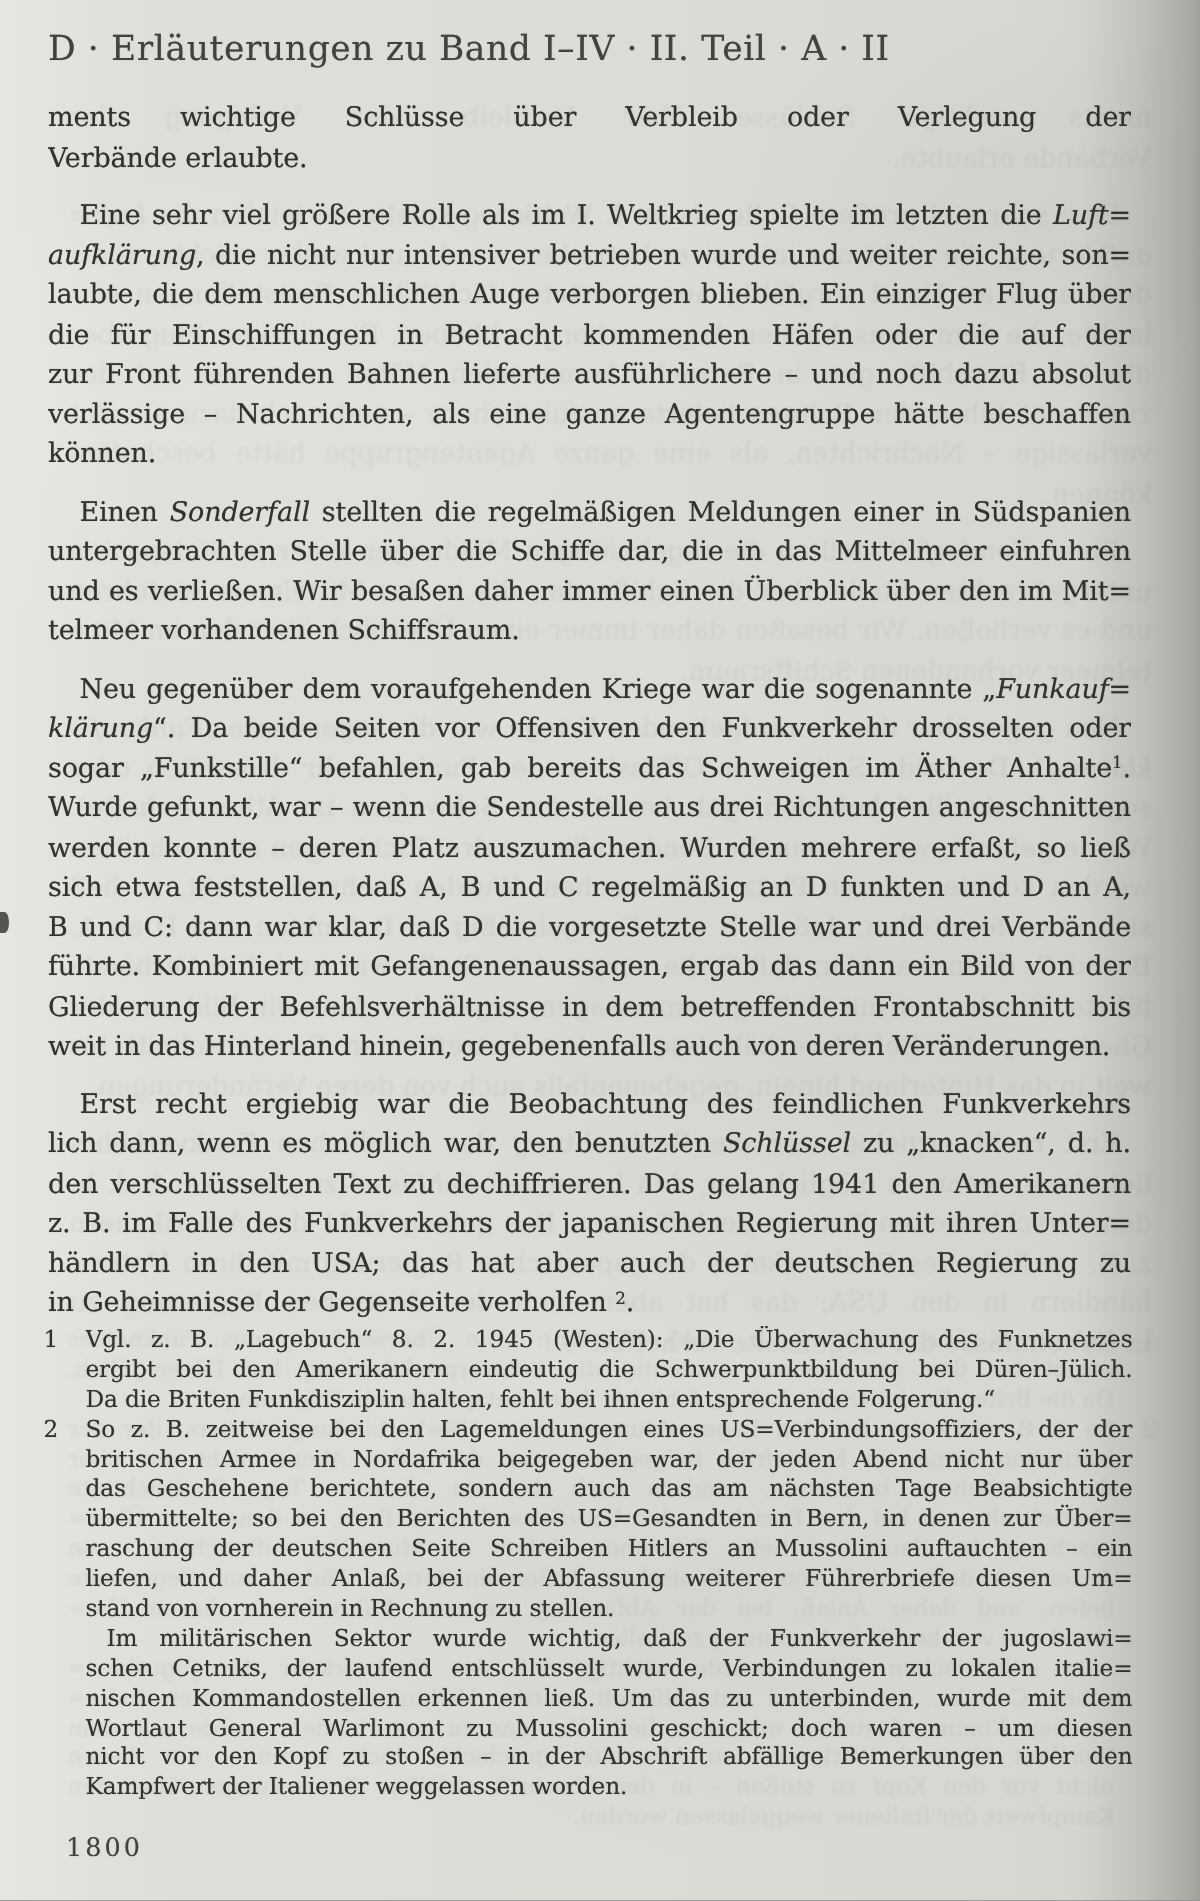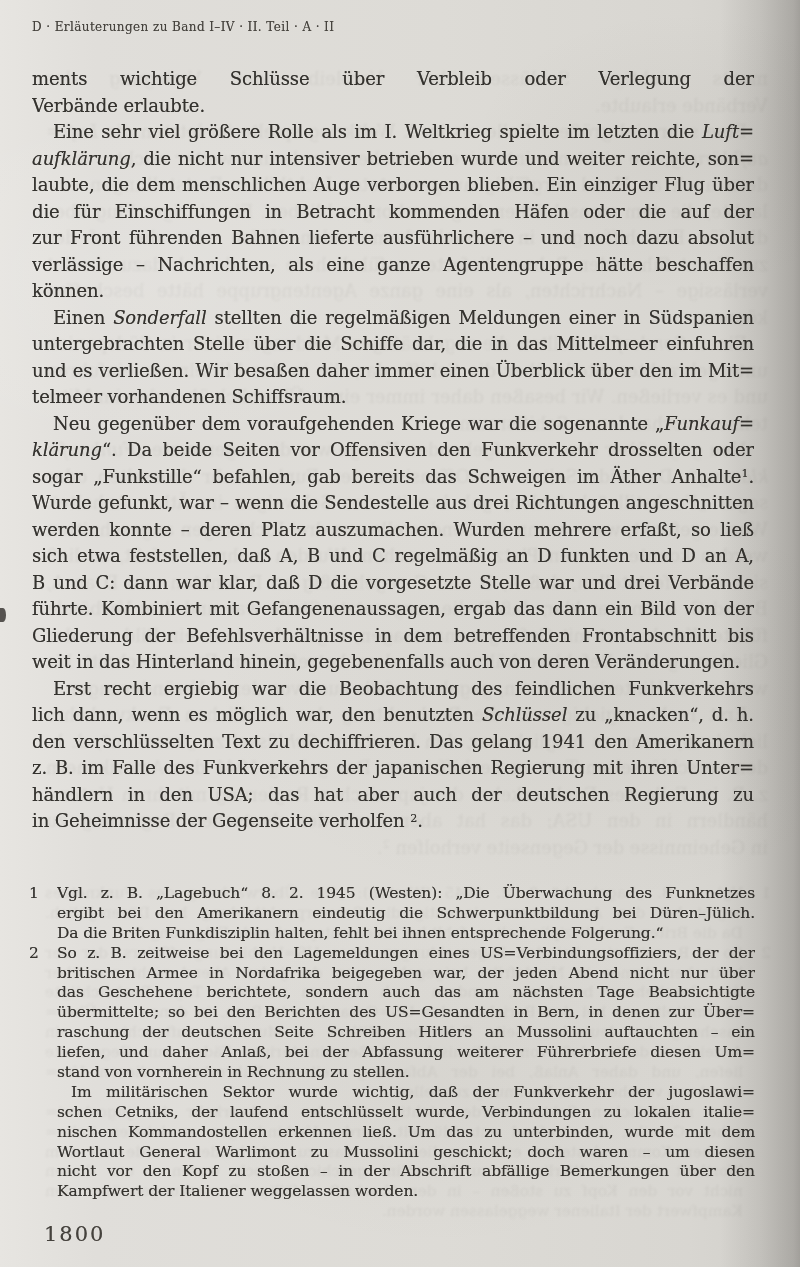--- a/index.html
+++ b/index.html
@@ -23,50 +23,50 @@
       radial-gradient(380px 240px at 55% 85%, rgba(110,105,95,0.05), rgba(110,105,95,0) 70%),
       radial-gradient(300px 200px at 85% 12%, rgba(110,105,95,0.06), rgba(110,105,95,0) 70%);
   }
   .edge-speck{
     position:absolute;left:0;top:608px;width:6px;height:14px;
     background:#3c3a36;border-radius:0 60% 60% 0;opacity:.85;z-index:4;
   }
 
   .running-header{
     position:absolute;left:32px;top:20px;z-index:5;
-    font-size:12px;letter-spacing:.4px;color:#45423d;
+    font-size:23px;letter-spacing:.4px;color:#45423d;
     text-shadow:0 0 .5px rgba(69,66,61,.55);
     white-space:nowrap;
     text-align:right;
   }
 
   .body-text{
     position:absolute;left:32px;top:66px;width:722px;z-index:5;
     font-size:18px;letter-spacing:-.1px;
     text-shadow:0 0 .55px rgba(52,50,46,.6);
   }
   .body-text .line{height:26.5px;line-height:26.5px;overflow:hidden;text-align:justify;}
   .line:not(.last)::after{content:"";display:inline-block;width:100%;height:0;}
-  .para.indent .line.first{text-indent:21px;}
+  .para.indent .line.first{text-indent:21px;margin-top:12px;}
   sup{font-size:.62em;vertical-align:baseline;position:relative;top:-.45em;line-height:0;}
 
   .footnotes{
     position:absolute;left:29px;top:884px;width:726px;z-index:5;
     font-size:15.5px;letter-spacing:-.1px;
     text-shadow:0 0 .5px rgba(52,50,46,.55);
   }
   .footnote{display:flex;align-items:flex-start;}
   .fn-marker{width:28px;flex:0 0 28px;line-height:19.9px;}
   .fn-body{flex:1 1 auto;min-width:0;}
   .footnotes .line{height:19.9px;line-height:19.9px;overflow:hidden;text-align:justify;}
   .fn-para.indent .line.first{text-indent:14px;}
 
   .page-number{
     position:absolute;left:44px;top:1222px;z-index:5;
-    font-size:21px;letter-spacing:2px;color:#45423d;
+    font-size:17px;letter-spacing:2px;color:#45423d;
     text-shadow:0 0 .5px rgba(69,66,61,.5);
   }
 
   
   .ghost-layer{
     position:absolute;inset:0;z-index:1;pointer-events:none;
     transform:scaleX(-1);
     filter:blur(1.1px);
     opacity:.075;
     color:#55524a;

